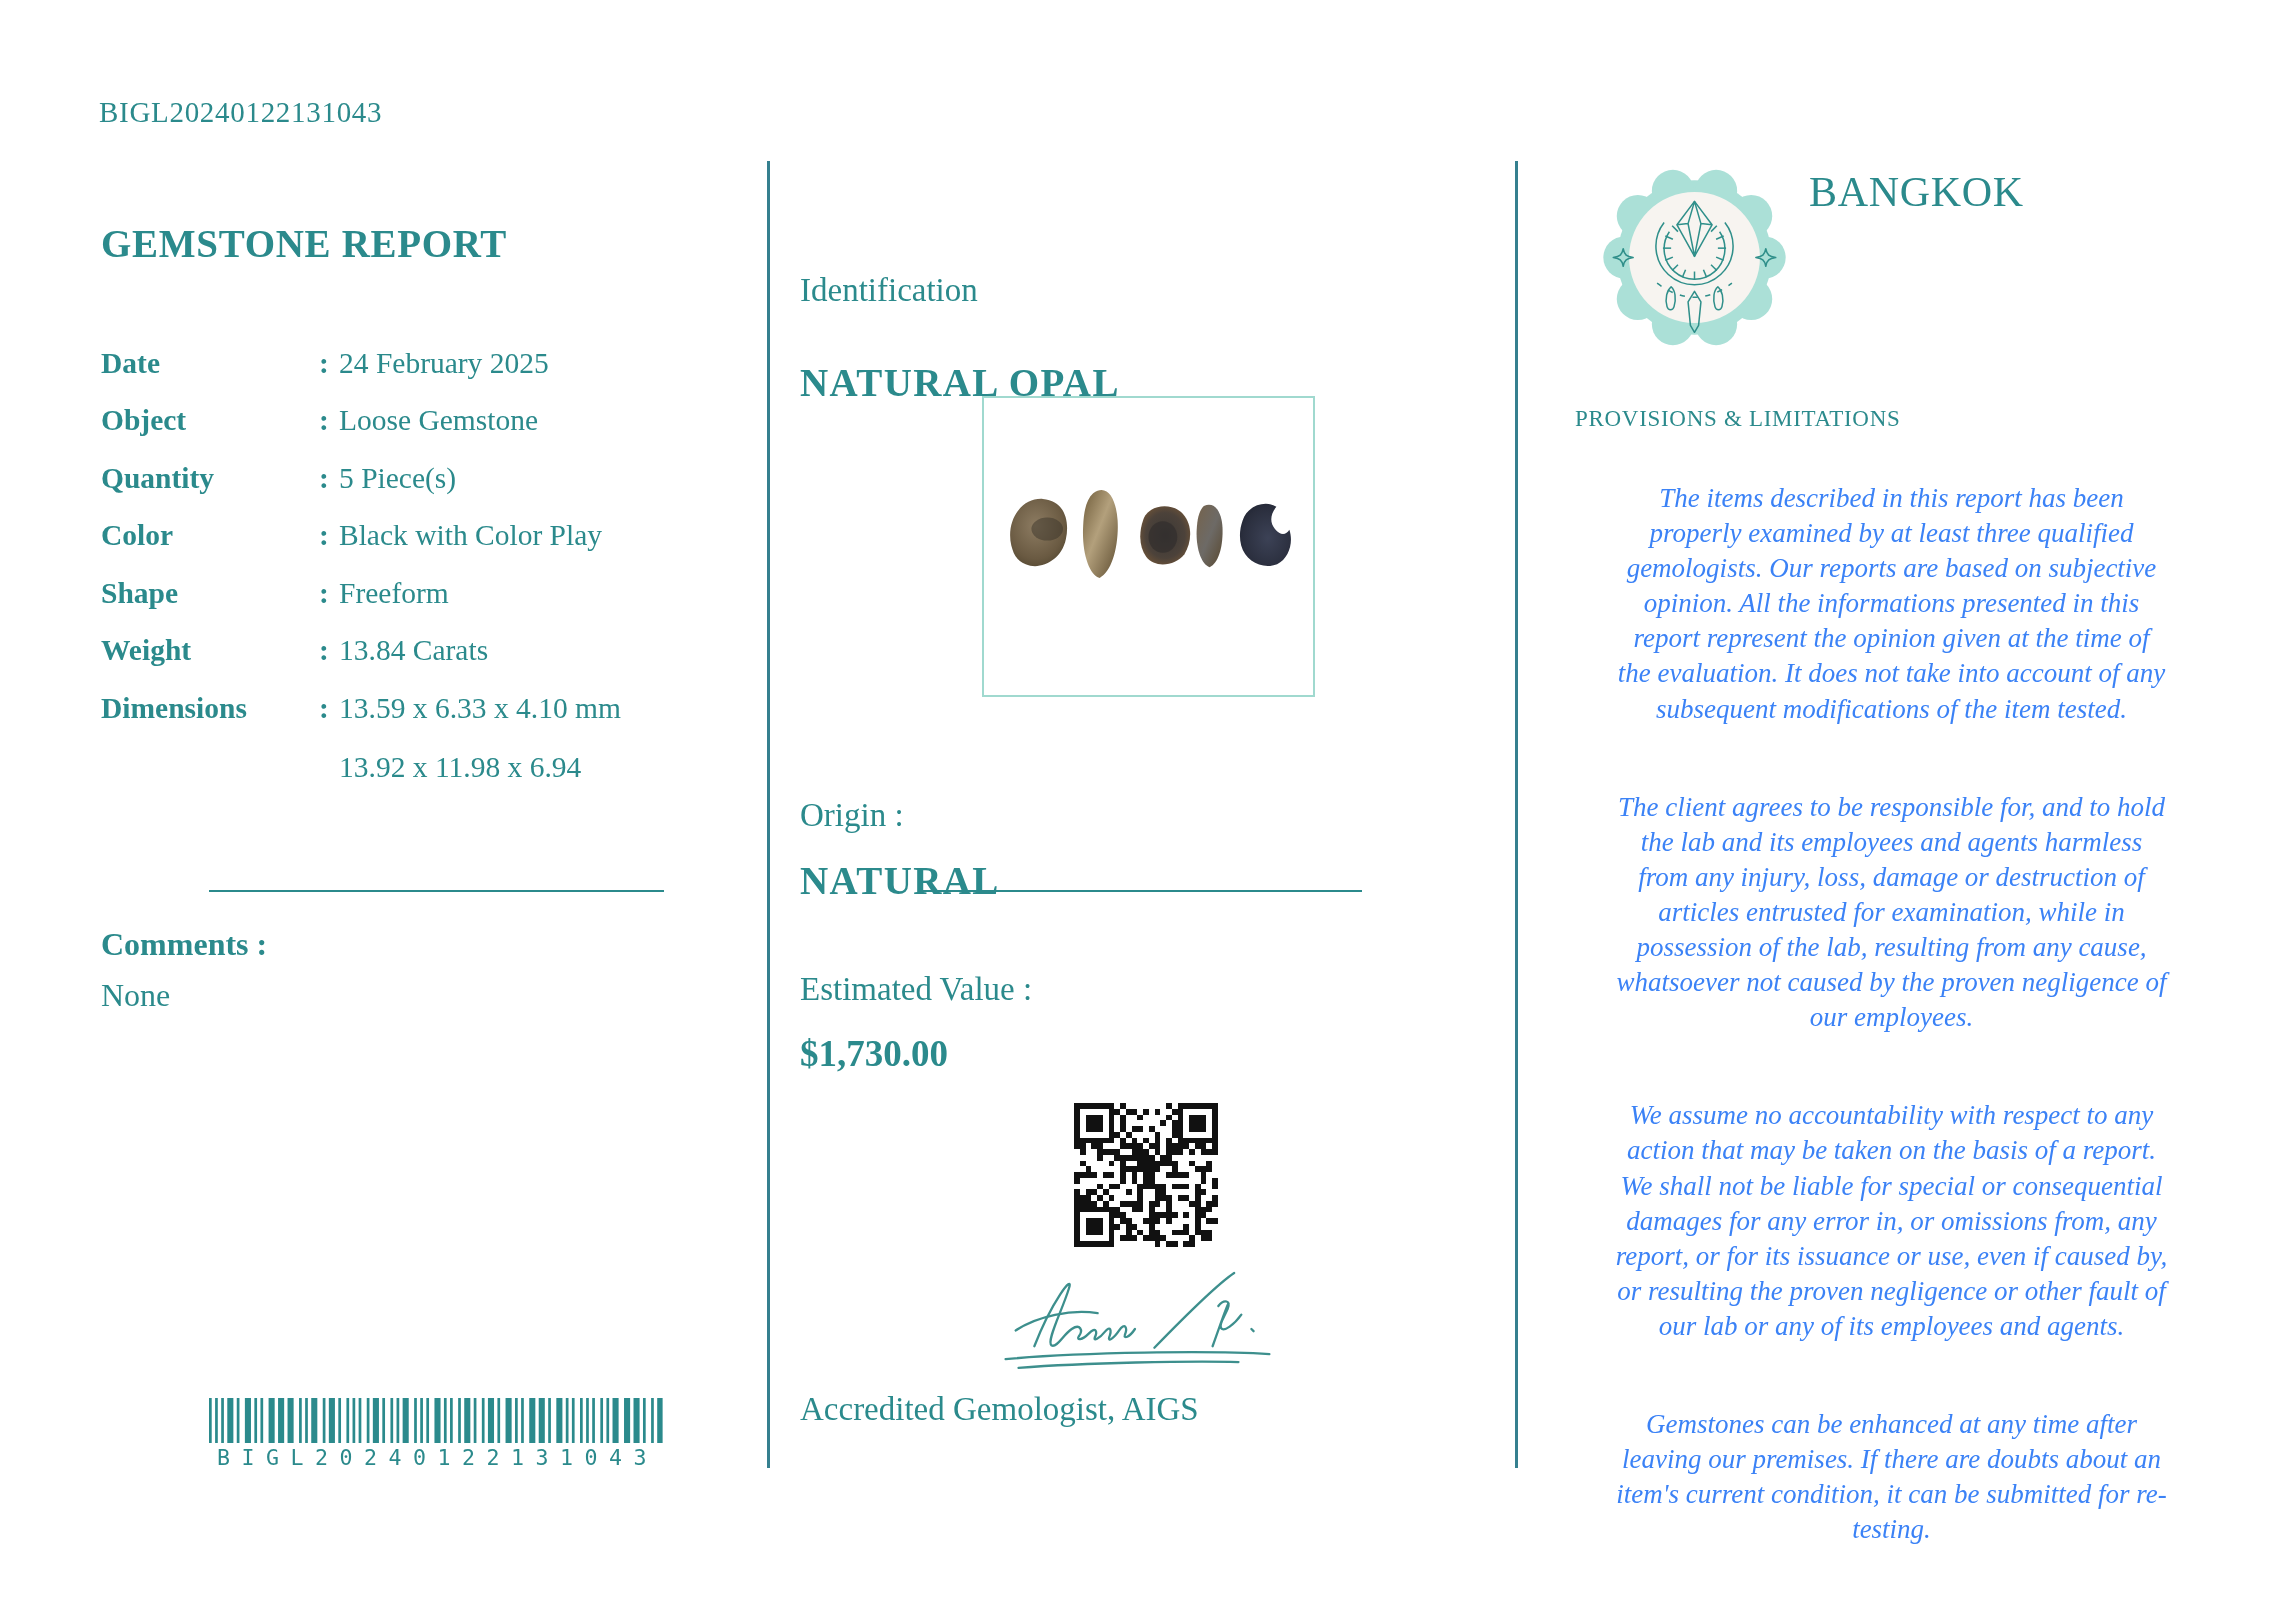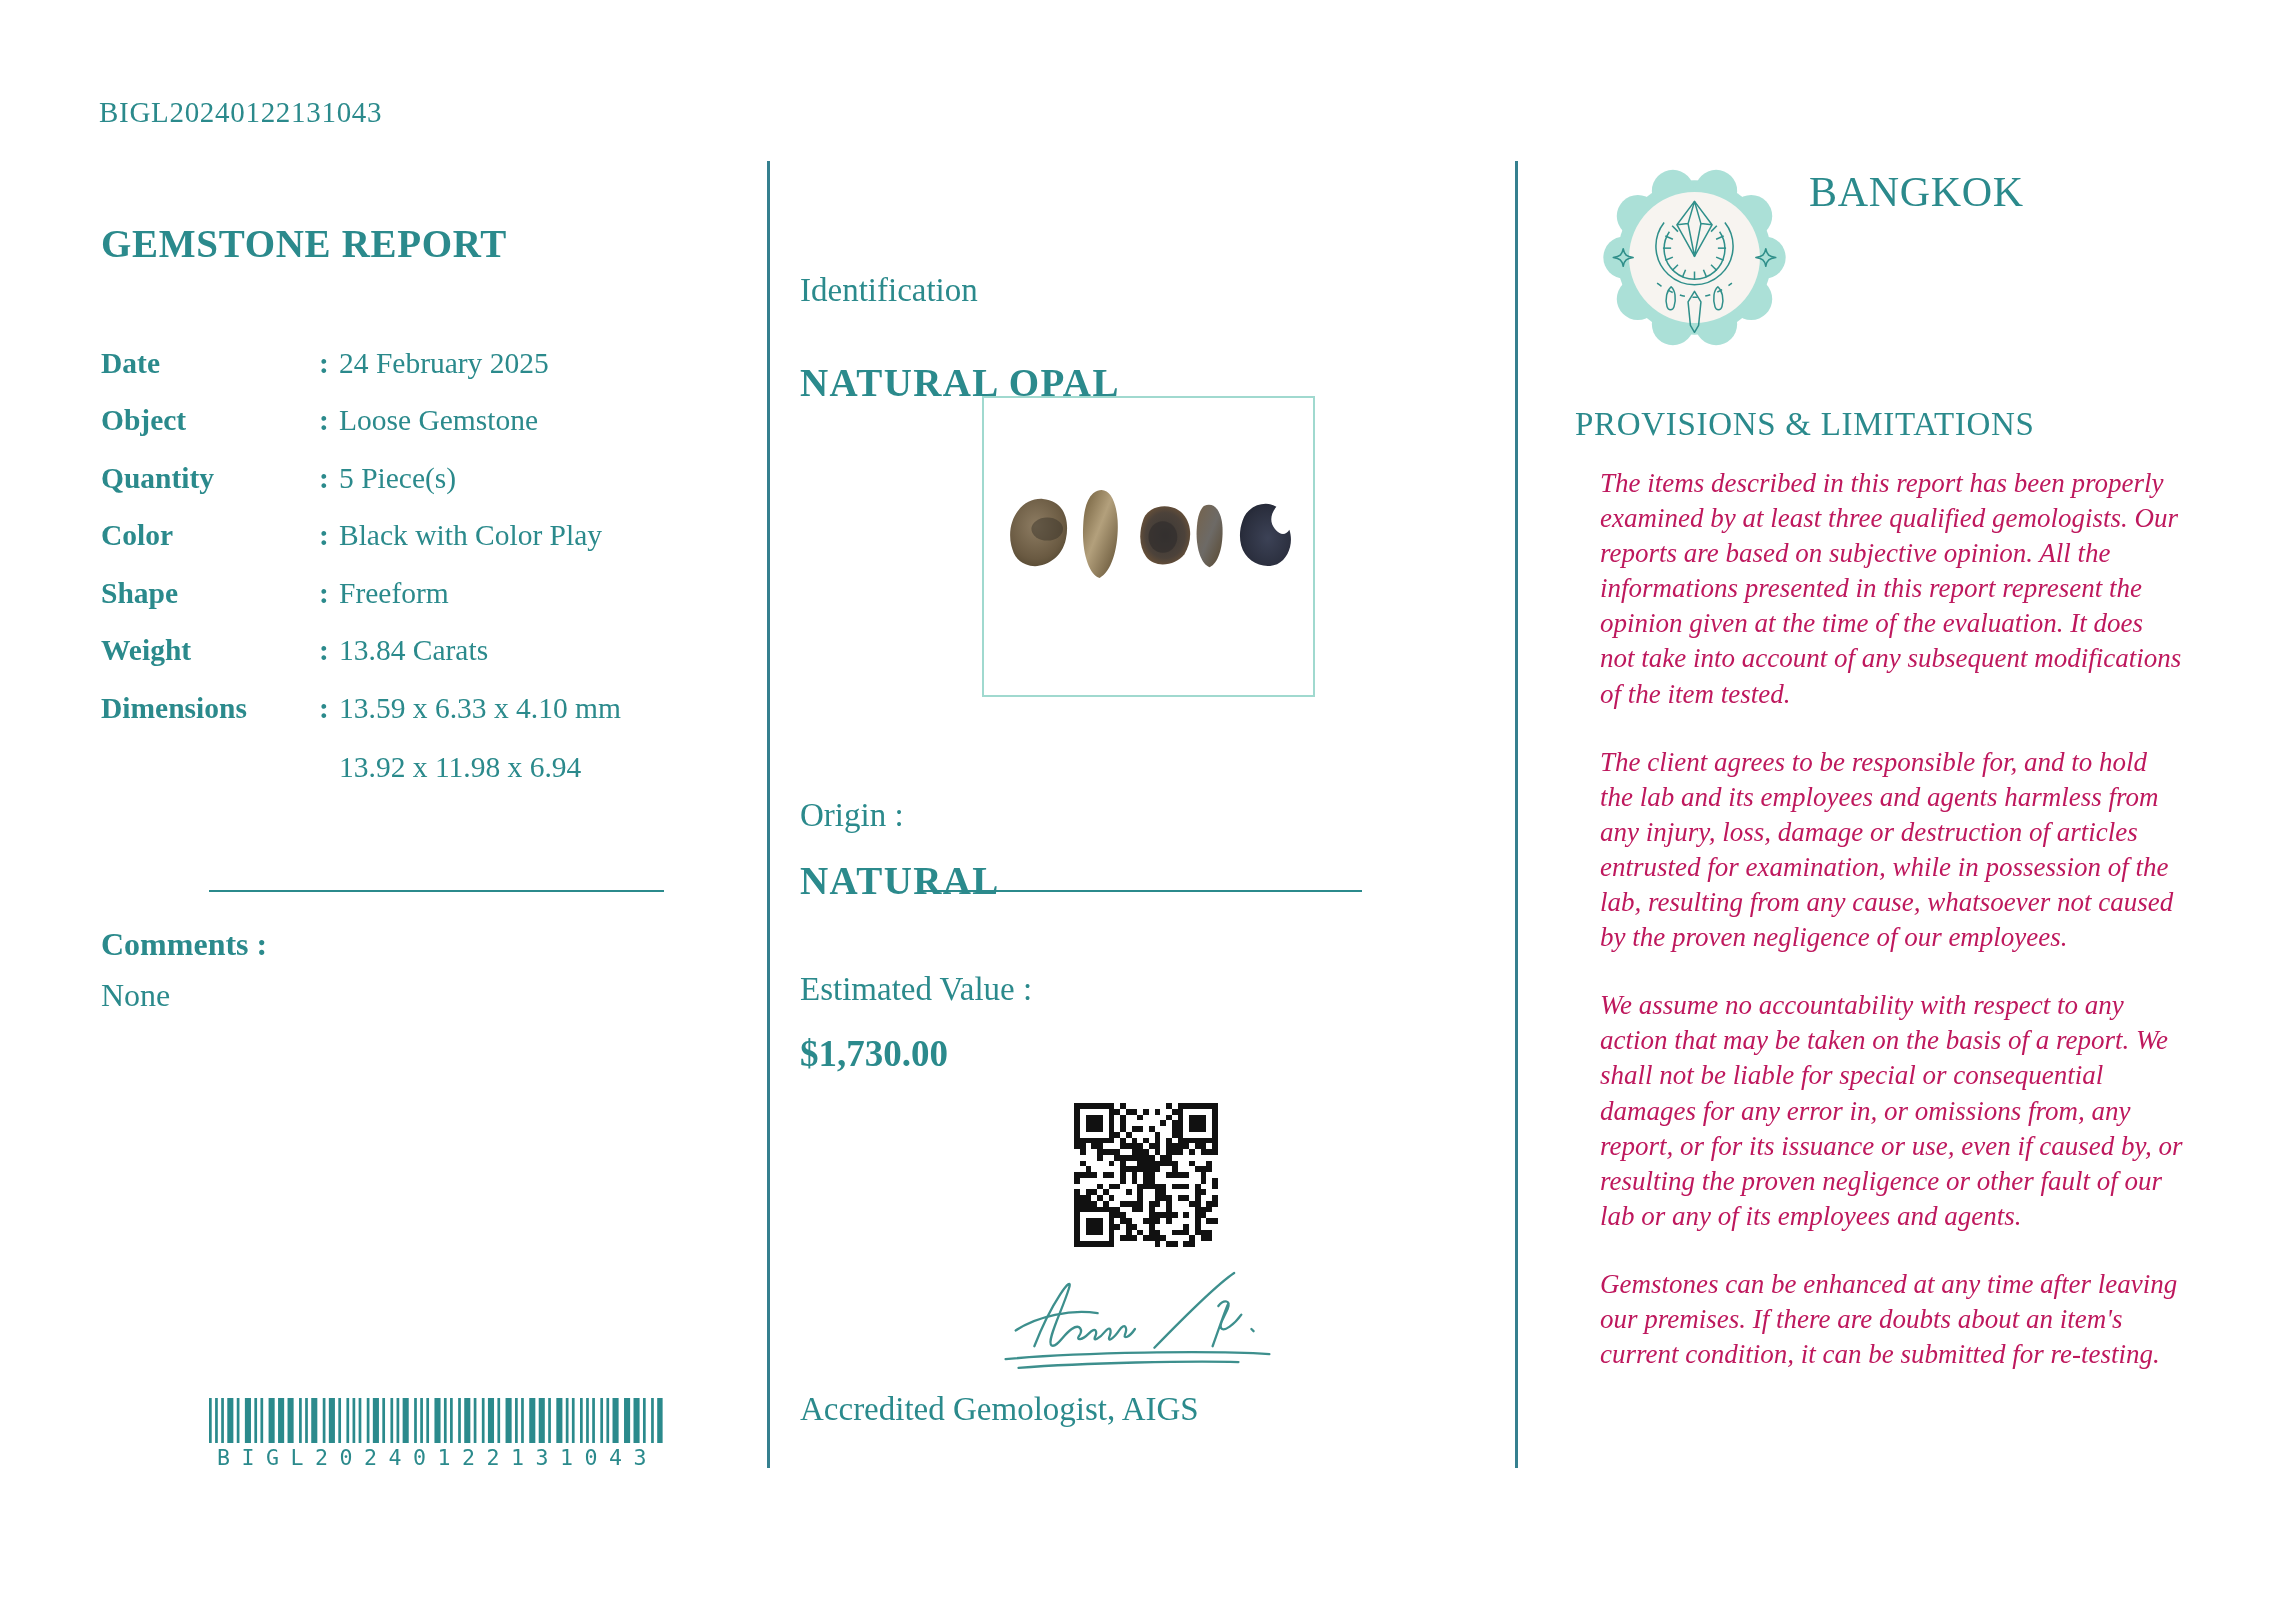--- a/index.html
+++ b/index.html
@@ -31,23 +31,23 @@
   .origin-label{top:755px;font-size:33px;}
   .origin-value{top:816px;font-size:39px;font-weight:bold;letter-spacing:1.4px;}
   .est-label{top:929px;font-size:33px;}
   .est-value{top:990px;font-size:37px;font-weight:bold;}
   .qr-wrap{left:1074px;top:1103px;width:144px;height:144px;}
   .sig-wrap{left:971px;top:1260px;width:338px;height:115px;}
   .gemologist{top:1349px;font-size:33px;}
   
   .badge-wrap{left:1601px;top:161px;width:187px;height:193px;}
   .lab-name{left:1809px;top:163px;width:403px;font-size:42px;line-height:59px;letter-spacing:0.7px;}
-  .prov-title{left:1575px;width:633px;top:406px;font-size:33px;letter-spacing:0.7px;}
+  .prov-title{left:1575px;width:633px;top:406px;font-size:23px;letter-spacing:0.7px;}
   .prov-paras{left:1600px;width:583px;top:466px;display:flex;flex-direction:column;gap:33px;}
-  .prov-paras p{margin:0;font-size:27px;line-height:1.3;font-style:italic;color:#be185d;}
+  .prov-paras p{margin:15px;font-size:27px;line-height:1.3;font-style:italic;color:#3b82f6;text-align:center;}
 </style>
 </head>
 <body>
 
 <div class="vdiv" style="left:767px;"></div>
 <div class="vdiv" style="left:1515px;"></div>
 
 <div class="abs report-number">BIGL20240122131043</div>
 <div class="abs left-title center">GEMSTONE REPORT</div>
 

